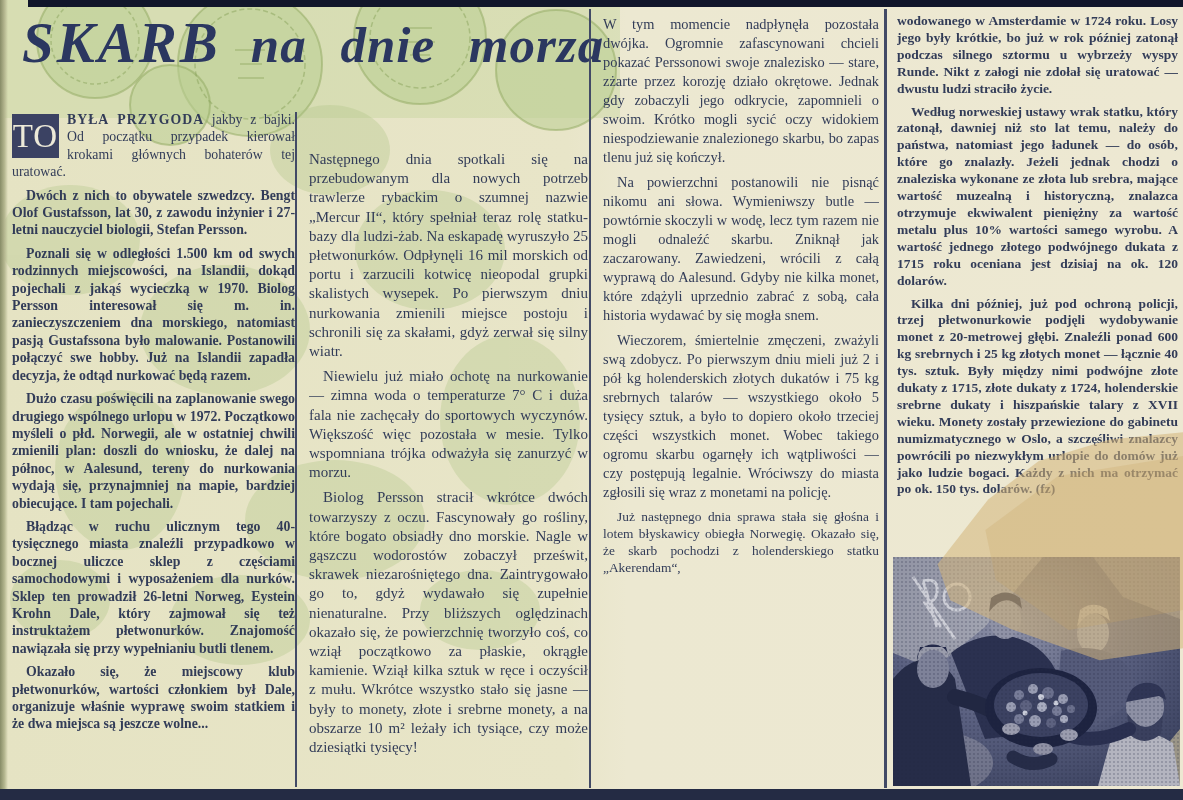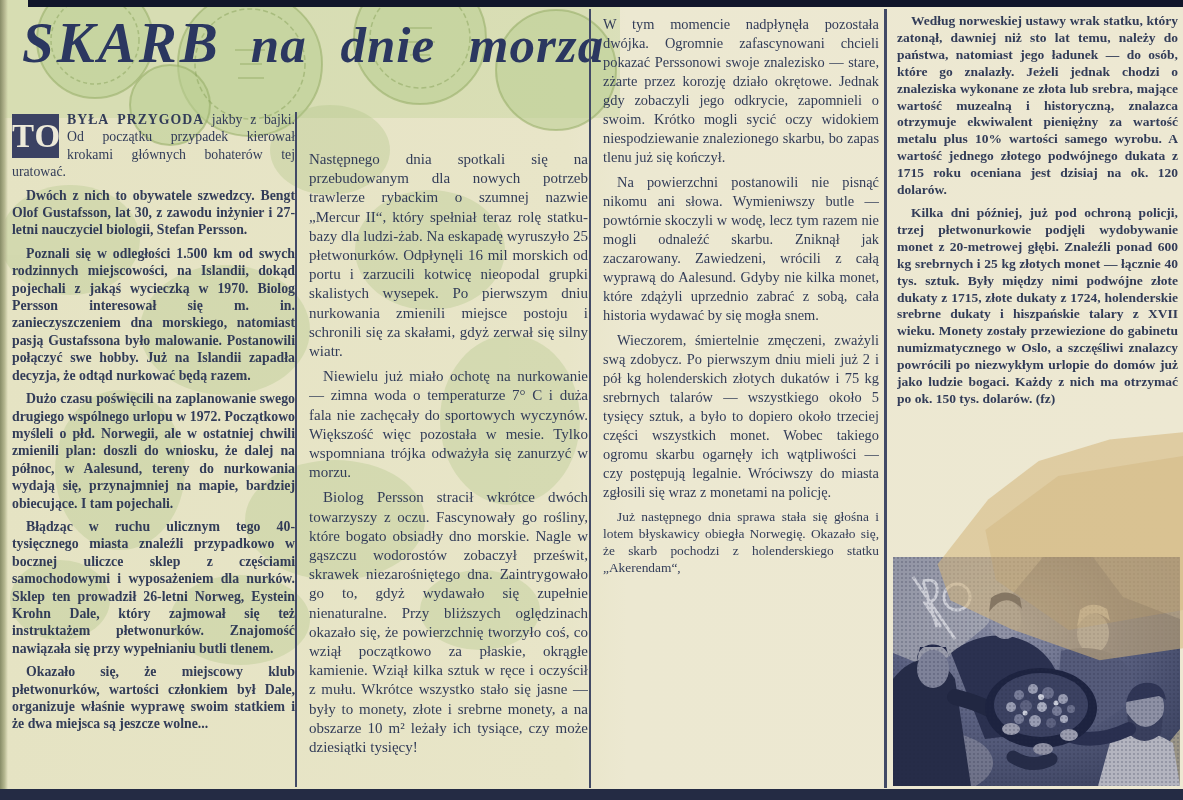--- a/index.html
+++ b/index.html
@@ -21,21 +21,21 @@
   .col p{margin:0 0 6px 0;text-indent:14px;}
   .col p.pfirst{text-indent:0;}
   .b{font-weight:bold;}
   .col1{left:12px;top:111px;width:283px;height:676px;font-size:13.8px;line-height:17.4px;}
   .col2{left:309px;top:114px;width:279px;height:672px;font-size:15px;line-height:19.2px;margin-top:36px;}
   .col3{left:603px;top:15px;width:276px;height:772px;font-size:14.4px;line-height:19px;}
   .col3 .small-b{font-size:13.4px;line-height:17px;font-weight:normal;}
   .col4{left:897px;top:13px;width:281px;height:541px;font-size:13.5px;line-height:16.9px;font-weight:bold;}
   .dropcap{
     float:left;width:47px;height:44px;margin:3px 8px 0 0;background:#3b4263;
-    color:#ece9d8;font-weight:bold;font-size:33px;line-height:44px;text-align:center;letter-spacing:1px;
+    color:#ece9d8;font-weight:normal;font-size:33px;line-height:44px;text-align:center;letter-spacing:1px;
   }
   .lead{letter-spacing:1px;}
   .sep{position:absolute;background:#424a66;z-index:2;}
   .sep1{left:295px;top:112px;width:2px;height:675px;}
   .sep2{left:589px;top:9px;width:2px;height:779px;}
   .sep3{left:884px;top:9px;width:3px;height:779px;}
   .photo{position:absolute;left:893px;top:557px;width:287px;height:229px;z-index:2;}
   .photo svg{display:block;width:100%;height:100%;}
   .stain{
     position:absolute;left:930px;top:425px;width:253px;height:240px;z-index:4;pointer-events:none;
@@ -110,20 +110,21 @@
   </div>
 
   <div class="col col3">
     <p class="pfirst">W tym momencie nadpłynęła pozostała dwójka. Ogromnie zafascynowani chcieli pokazać Perssonowi swoje znalezisko — stare, zżarte przez korozję działo okrętowe. Jednak gdy zobaczyli jego odkrycie, zapomnieli o swoim. Krótko mogli sycić oczy widokiem niespodziewanie znalezionego skarbu, bo zapas tlenu już się kończył.</p>
     <p>Na powierzchni postanowili nie pisnąć nikomu ani słowa. Wymieniwszy butle — powtórnie skoczyli w wodę, lecz tym razem nie mogli odnaleźć skarbu. Zniknął jak zaczarowany. Zawiedzeni, wrócili z całą wyprawą do Aalesund. Gdyby nie kilka monet, które zdążyli uprzednio zabrać z sobą, cała historia wydawać by się mogła snem.</p>
     <p>Wieczorem, śmiertelnie zmęczeni, zważyli swą zdobycz. Po pierwszym dniu mieli już 2 i pół kg holenderskich złotych dukatów i 75 kg srebrnych talarów — wszystkiego około 5 tysięcy sztuk, a było to dopiero około trzeciej części wszystkich monet. Wobec takiego ogromu skarbu ogarnęły ich wątpliwości — czy postępują legalnie. Wróciwszy do miasta zgłosili się wraz z monetami na policję.</p>
     <p class="small-b">Już następnego dnia sprawa stała się głośna i lotem błyskawicy obiegła Norwegię. Okazało się, że skarb pochodzi z holenderskiego statku „Akerendam“,</p>
   </div>
 
   <div class="col col4">
+    <p class="pfirst">wodowanego w Amsterdamie w 1724 roku. Losy jego były krótkie, bo już w rok później zatonął podczas silnego sztormu u wybrzeży wyspy Runde. Nikt z załogi nie zdołał się uratować — dwustu ludzi straciło życie.</p>
     <p>Według norweskiej ustawy wrak statku, który zatonął, dawniej niż sto lat temu, należy do państwa, natomiast jego ładunek — do osób, które go znalazły. Jeżeli jednak chodzi o znaleziska wykonane ze złota lub srebra, mające wartość muzealną i historyczną, znalazca otrzymuje ekwiwalent pieniężny za wartość metalu plus 10% wartości samego wyrobu. A wartość jednego złotego podwójnego dukata z 1715 roku oceniana jest dzisiaj na ok. 120 dolarów.</p>
     <p>Kilka dni później, już pod ochroną policji, trzej płetwonurkowie podjęli wydobywanie monet z 20-metrowej głębi. Znaleźli ponad 600 kg srebrnych i 25 kg złotych monet — łącznie 40 tys. sztuk. Były między nimi podwójne złote dukaty z 1715, złote dukaty z 1724, holenderskie srebrne dukaty i hiszpańskie talary z XVII wieku. Monety zostały przewiezione do gabinetu numizmatycznego w Oslo, a szczęśliwi znalazcy powrócili po niezwykłym urlopie do domów już jako ludzie bogaci. Każdy z nich ma otrzymać po ok. 150 tys. dolarów. (fz)</p>
   </div>
 
   <div class="sep sep1"></div>
   <div class="sep sep2"></div>
   <div class="sep sep3"></div>
 
   <div class="photo">
     <svg viewBox="0 0 287 229" preserveAspectRatio="none" xmlns="http://www.w3.org/2000/svg">

